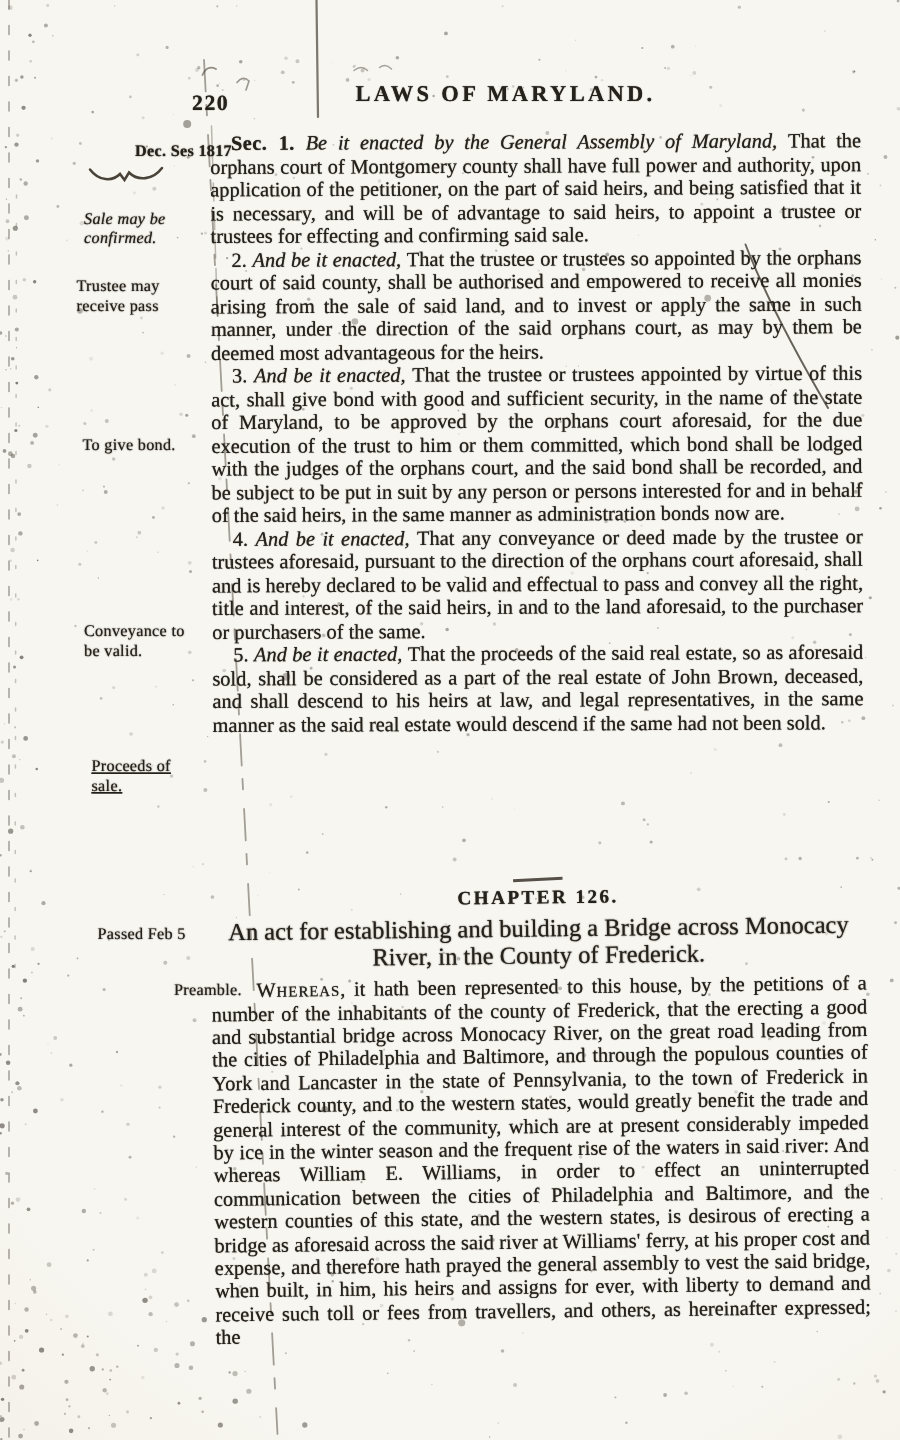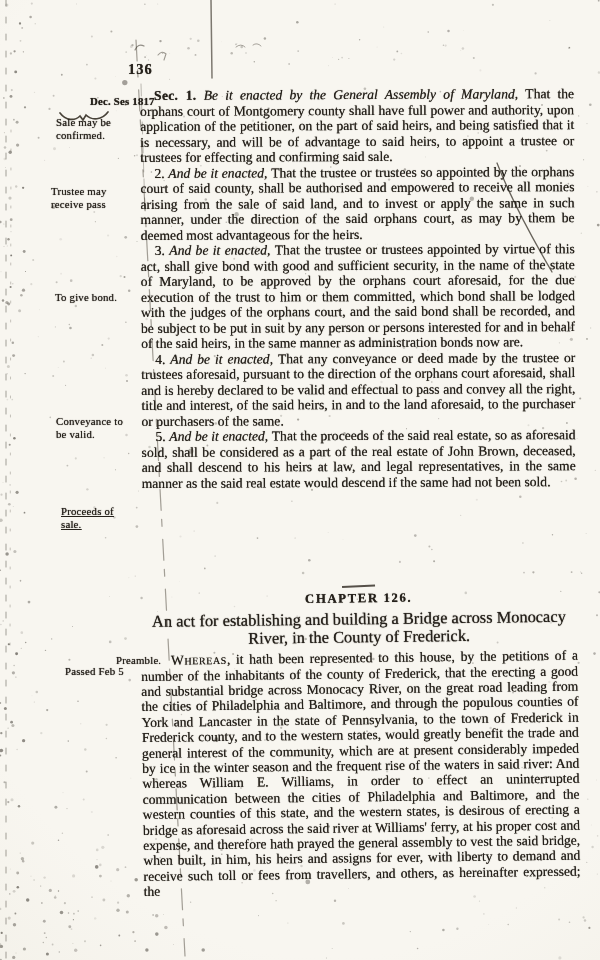--- a/index.html
+++ b/index.html
@@ -47,32 +47,33 @@
       <line x1="136" y1="40" x2="185" y2="956" stroke-width="1.2" stroke-dasharray="21 9 7 13" opacity=".42"></line>
       <line x1="141" y1="84" x2="145" y2="212" stroke-width="1" stroke-dasharray="12 7" opacity=".3"></line>
       <line x1="211" y1="0" x2="212" y2="78" stroke-width="1.5" opacity=".6"></line>
       <path d="M497,163 Q514,207 552,272" stroke-width="1.3" opacity=".7"></path>
       <path d="M135,50 q3,-7 9,-4" stroke-width="1.2" opacity=".5"></path>
       <path d="M158,55 q4,-5 8,-1 l-2,6" stroke-width="1.1" opacity=".45"></path>
       <path d="M236,47 q5,-4 9,0 m8,-2 q4,-3 8,1" stroke-width="1" opacity=".4"></path>
     </g>
   </svg>
 
-  <div class="pageno">136</div>
+  <div class="pageno">220</div>
+  <div class="running-head">LAWS OF MARYLAND.</div>
 
   <div class="mnote nowrap" style="left:47px;top:95px;font-weight:bold;margin-left:43px;">Dec. Ses 1817</div>
   <svg style="position:absolute;left:58px;top:109px;" width="52" height="15" viewBox="0 0 52 15" aria-hidden="true">
     <path d="M2,4 C8,12 17,12 22,7 L25,11 L28,6 C34,12 44,11 50,3" fill="none" stroke="#2a2319" stroke-width="1.7" stroke-linecap="round" opacity=".85"></path>
   </svg>
-  <div class="mnote" style="left:56px;top:116px;width:66px;">Sale may be confirmed.</div>
+  <div class="mnote" style="left:56px;top:140px;width:66px;font-style:italic;">Sale may be confirmed.</div>
   <div class="mnote" style="left:51px;top:185px;width:70px;">Trustee may receive pass</div>
   <div class="mnote nowrap" style="left:55px;top:279px;margin-top:12px;">To give bond.</div>
   <div class="mnote" style="left:56px;top:415px;width:68px;">Conveyance to be valid.</div>
   <div class="mnote" style="left:61px;top:505px;width:66px;text-decoration:underline;">Proceeds of sale.</div>
-  <div class="mnote nowrap" style="left:65px;top:617px;margin-top:48px;">Passed Feb 5</div>
+  <div class="mnote nowrap" style="left:65px;top:617px;">Passed Feb 5</div>
   <div class="mnote nowrap" style="left:68px;top:654px;margin-left:48px;">Preamble.</div>
 
   <div class="statutes">
     <p><span class="lead-caps">Sec. 1.</span>&nbsp;<span class="it">Be it enacted by the General Assembly of Maryland,</span>&nbsp;<span>That the orphans court of Montgomery county shall have full power and authority, upon application of the petitioner, on the part of said heirs, and being satisfied that it is necessary, and will be of advantage to said heirs, to appoint a trustee or trustees for effecting and confirming said sale.</span></p>
     <p><span>2.</span>&nbsp;<span class="it">And be it enacted,</span>&nbsp;<span>That the trustee or trustees so appointed by the orphans court of said county, shall be authorised and empowered to receive all monies arising from the sale of said land, and to invest or apply the same in such manner, under the direction of the said orphans court, as may by them be deemed most advantageous for the heirs.</span></p>
     <p><span>3.</span>&nbsp;<span class="it">And be it enacted,</span>&nbsp;<span>That the trustee or trustees appointed by virtue of this act, shall give bond with good and sufficient security, in the name of the state of Maryland, to be approved by the orphans court aforesaid, for the due execution of the trust to him or them committed, which bond shall be lodged with the judges of the orphans court, and the said bond shall be recorded, and be subject to be put in suit by any person or persons interested for and in behalf of the said heirs, in the same manner as administration bonds now are.</span></p>
     <p><span>4.</span>&nbsp;<span class="it">And be it enacted,</span>&nbsp;<span>That any conveyance or deed made by the trustee or trustees aforesaid, pursuant to the direction of the orphans court aforesaid, shall and is hereby declared to be valid and effectual to pass and convey all the right, title and interest, of the said heirs, in and to the land aforesaid, to the purchaser or purchasers of the same.</span></p>
     <p><span>5.</span>&nbsp;<span class="it">And be it enacted,</span>&nbsp;<span>That the proceeds of the said real estate, so as aforesaid sold, shall be considered as a part of the real estate of John Brown, deceased, and shall descend to his heirs at law, and legal representatives, in the same manner as the said real estate would descend if the same had not been sold.</span></p>
   </div>
 

